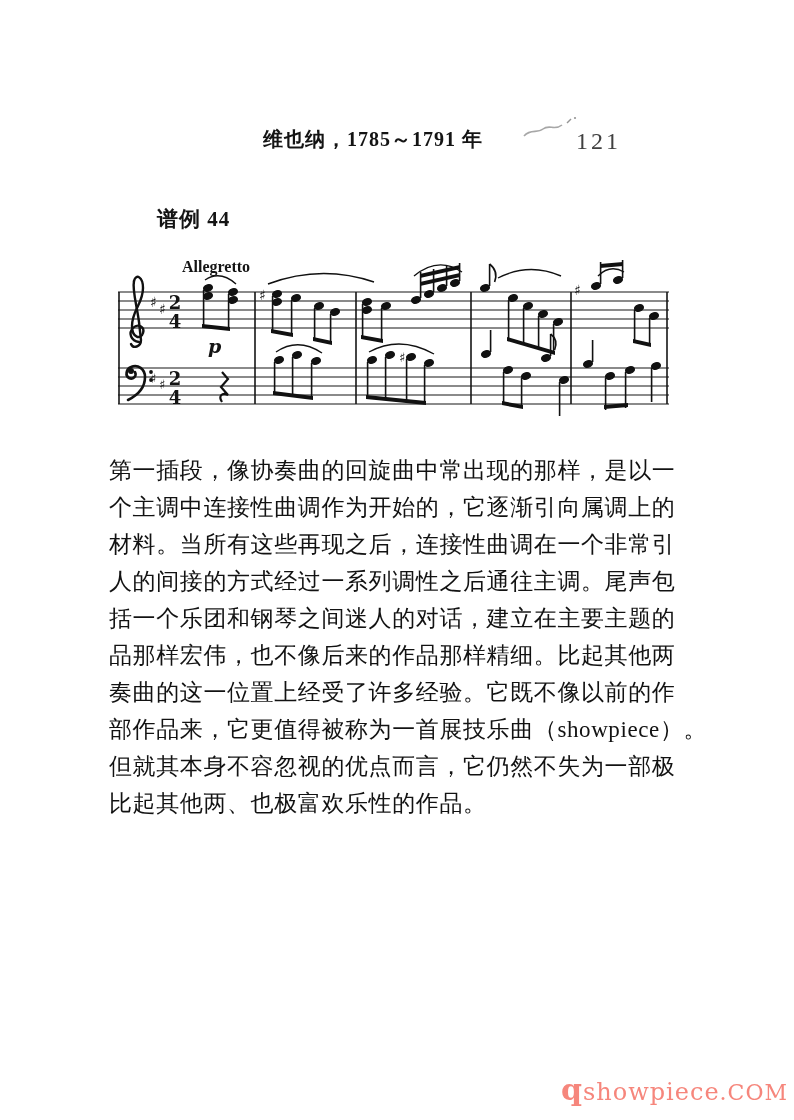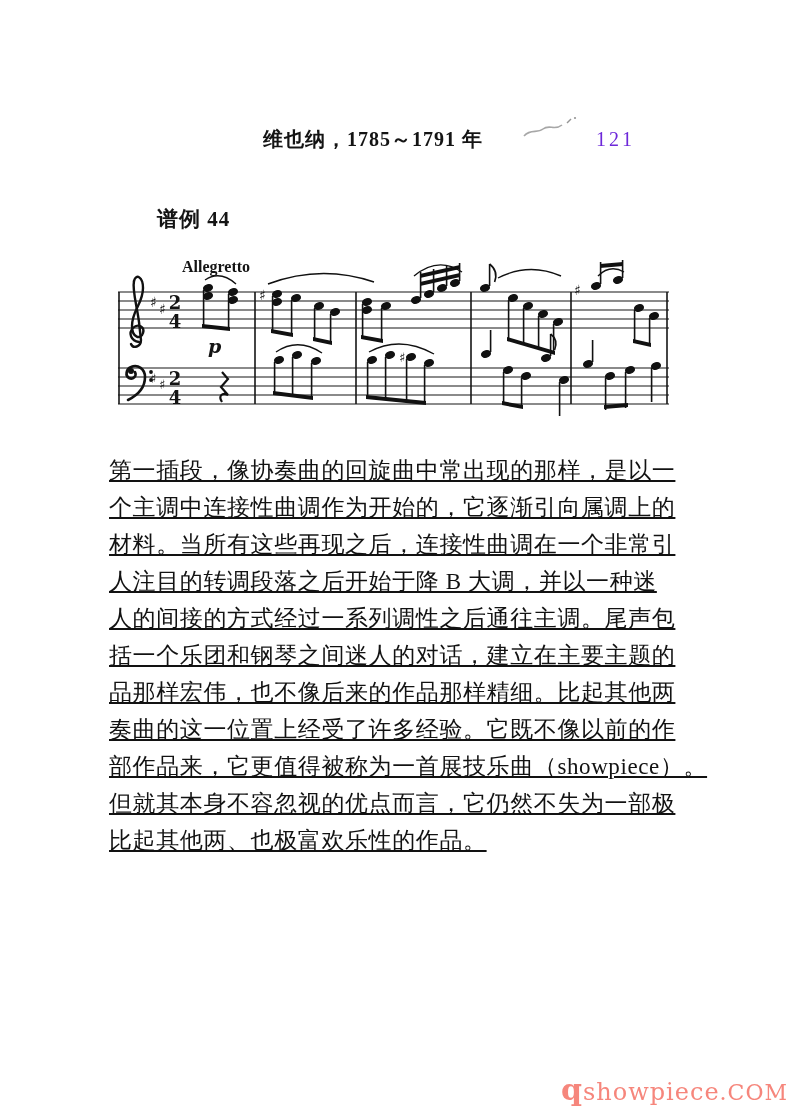--- a/index.html
+++ b/index.html
@@ -10,41 +10,41 @@
     font-family:"Liberation Serif","DejaVu Serif",serif;
     color:#141414;
     overflow:hidden;
   }
   .header-title{
     position:absolute;left:263px;top:126px;
     font-size:20px;font-weight:bold;letter-spacing:1px;
     white-space:nowrap;
   }
   .page-number{
-    position:absolute;left:596px;top:128px;
-    font-size:20px;letter-spacing:3px;color:#6d28d9;
+    position:absolute;left:576px;top:128px;
+    font-size:24px;letter-spacing:3px;color:#404040;
   }
   .smudge{position:absolute;left:520px;top:116px;}
   .example-label{
     position:absolute;left:109px;top:205px;
     font-size:21px;font-weight:600;letter-spacing:1px;margin-left:48px;
   }
   .score{position:absolute;left:116px;top:252px;}
   .score text{font-family:"DejaVu Serif",serif;fill:#141414;}
   .score .tempo{font-family:"Liberation Serif",serif;font-weight:bold;font-size:16px;}
   .score .dyn{font-style:italic;font-weight:bold;font-size:19px;}
   .score .tsig{font-weight:bold;font-size:18px;}
   .score .acc{font-size:14px;}
   .score .acc2{font-size:13px;}
   .paragraph{
     position:absolute;left:109px;top:452px;width:584px;
     font-size:23px;line-height:37px;letter-spacing:0.6px;
     color:#121212;
   }
-  .paragraph .pline{white-space:nowrap;text-decoration:underline;}
+  .paragraph .pline{white-space:nowrap;}
   .watermark{
     position:absolute;right:6px;top:1072px;
     font-size:24px;color:#f6867c;
     font-family:"DejaVu Serif",serif;
     letter-spacing:1px;white-space:nowrap;
   }
   .watermark .wq{font-weight:bold;font-size:30px;}
   .watermark .wsuf{font-size:22px;}
 </style>
 </head>
@@ -245,21 +245,20 @@
       <polygon points="488,153 512,151 512,155 488,157" stroke="none"></polygon>
       <ellipse cx="540" cy="114" rx="4.6" ry="3.3" transform="rotate(-18 540 114)"></ellipse>
       <line x1="535.6" y1="116" x2="535.6" y2="150" stroke-width="1.6"></line>
     </g>
   </svg>
 
   <div class="paragraph">
     <div class="pline">第一插段，像协奏曲的回旋曲中常出现的那样，是以一</div>
     <div class="pline">个主调中连接性曲调作为开始的，它逐渐引向属调上的</div>
     <div class="pline">材料。当所有这些再现之后，连接性曲调在一个非常引</div>
-    <div class="pline">人注目的转调段落之后开始于降 B 大调，并以一种迷</div>
     <div class="pline">人的间接的方式经过一系列调性之后通往主调。尾声包</div>
     <div class="pline">括一个乐团和钢琴之间迷人的对话，建立在主要主题的</div>
     <div class="pline">品那样宏伟，也不像后来的作品那样精细。比起其他两</div>
     <div class="pline">奏曲的这一位置上经受了许多经验。它既不像以前的作</div>
     <div class="pline">部作品来，它更值得被称为一首展技乐曲（showpiece）。</div>
     <div class="pline">但就其本身不容忽视的优点而言，它仍然不失为一部极</div>
     <div class="pline">比起其他两、也极富欢乐性的作品。</div>
   </div>
 
   <div class="watermark">

